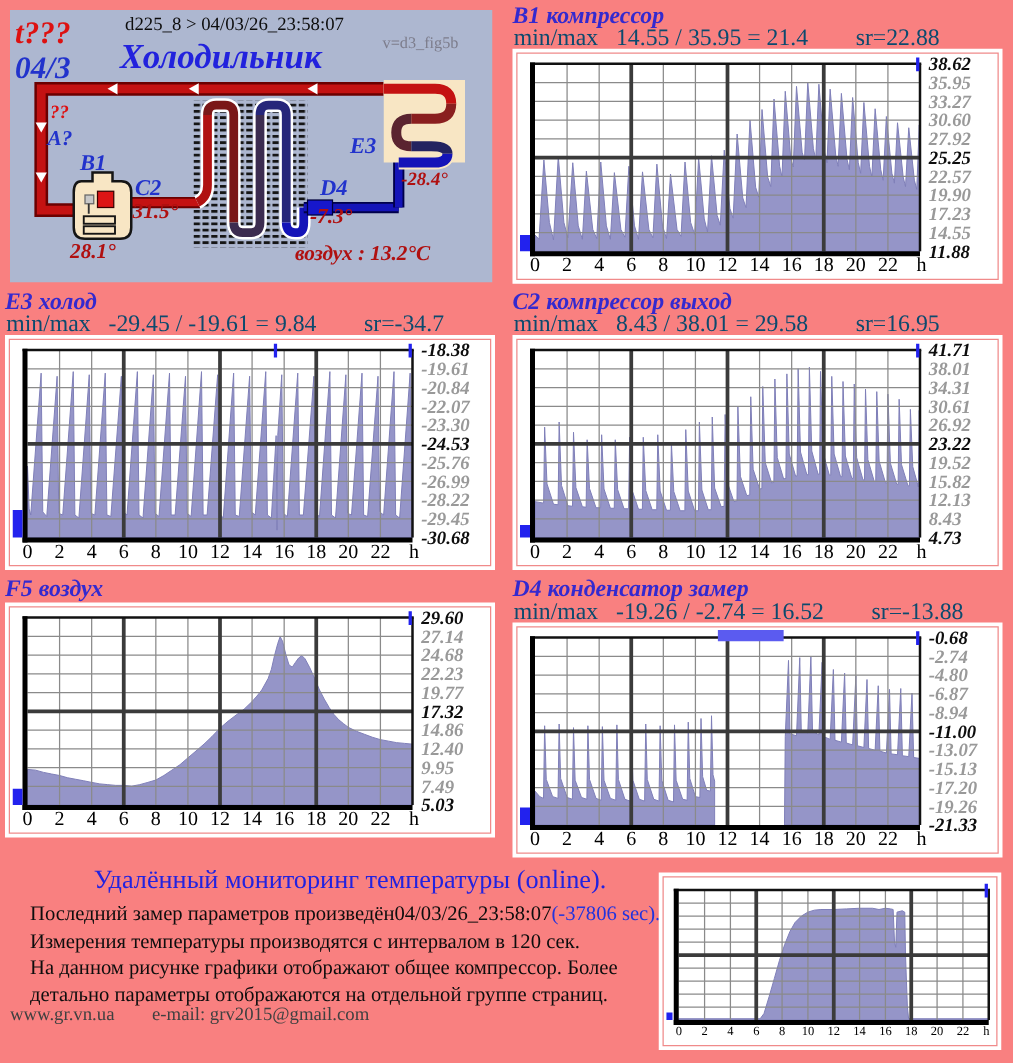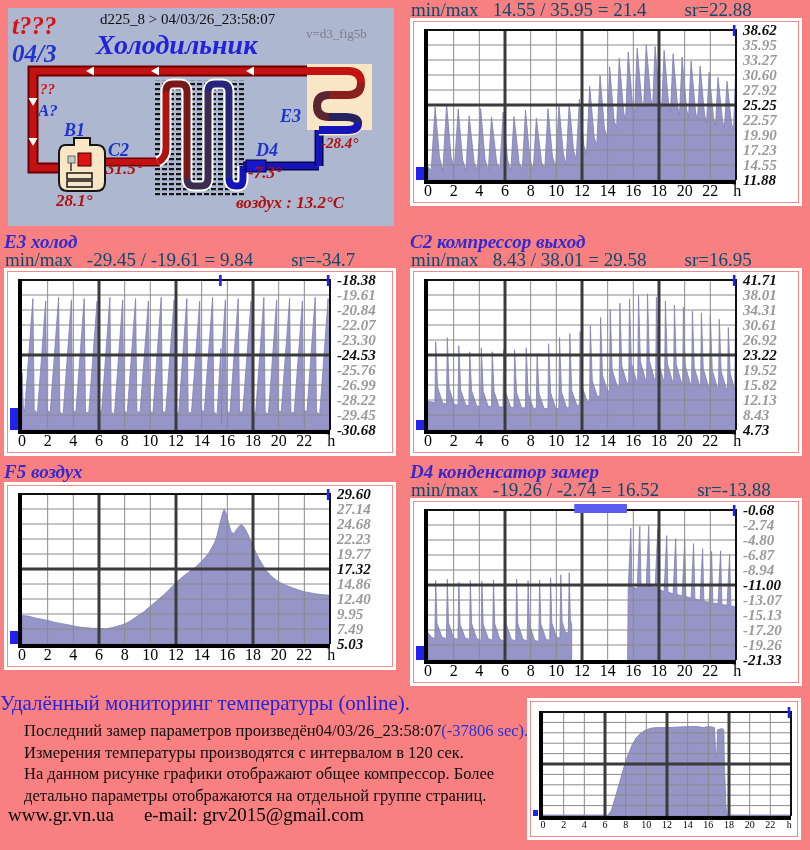--- a/index.html
+++ b/index.html
@@ -6,25 +6,25 @@
   body{width:810px;height:850px;background:#f98080;position:relative;overflow:hidden;
        font-family:"Liberation Serif",serif;}
   .sec{position:absolute;width:398px}
   .chart-title{margin:0;font-size:19px;font-style:italic;font-weight:bold;color:#3429cf;line-height:21px}
   .chart-sub{font-size:19px;color:#0c4a6e;line-height:15px;margin:0 0 1px 1px;white-space:pre}
   .sr{margin-left:38px}
   .chart-panel{background:#ffffff;padding:3px;width:386px}
   .chart-panel-inner{border:1px solid #f08a8a;padding:2px;background:#ffffff}
   svg.chart-svg{display:block}
   #diagram-panel{position:absolute;left:8px;top:8px}
-  #footer-heading{position:absolute;left:0;top:691px;width:560px;text-align:left;
+  #footer-heading{position:absolute;left:0;top:691px;width:560px;text-align:center;
       color:#2222e0;font-size:21px}
   #footer-lines{position:absolute;left:24px;top:720px;font-size:16.5px;color:#0d0d0d;line-height:21.5px}
   .blue-note{color:#2233dd}
-  #footer-contact{position:absolute;left:8px;top:804px;font-size:19px;color:#000000}
+  #footer-contact{position:absolute;left:8px;top:804px;font-size:15px;color:#404040}
   #footer-contact .email-wrap{margin-left:30px}
   #mini-panel{position:absolute;left:527px;top:698px;background:#ffffff;padding:3px}
   #mini-panel .chart-panel-inner{padding:4px 2px}
 </style>
 </head>
 <body>
 
 <div id="diagram-panel">
   <svg width="386" height="218" viewBox="0 0 386 218">
     <defs>
@@ -89,20 +89,21 @@
     <text x="48" y="198" font-size="17" font-weight="bold" font-style="italic" fill="#b01010">28.1°</text>
     <text x="248" y="148" font-size="18" font-weight="bold" font-style="italic" fill="#2233cc">D4</text>
     <text x="240" y="170" font-size="17" font-weight="bold" font-style="italic" fill="#b01010">-7.3°</text>
     <text x="272" y="114" font-size="18" font-weight="bold" font-style="italic" fill="#2233cc">E3</text>
     <text x="313" y="140" font-size="15" font-weight="bold" font-style="italic" fill="#b01010">-28.4°</text>
     <text x="228" y="200" font-size="17" font-weight="bold" font-style="italic" fill="#b01010">воздух : 13.2°C</text>
   </svg>
 </div>
 
 <section class="sec" style="left:410px;top:2px">
+  <h2 class="chart-title">B1 компрессор</h2>
   <div class="chart-sub"><span>min/max   14.55 / 35.95 = 21.4</span><span class="sr">sr=22.88</span></div>
   <div class="chart-panel">
       <div class="chart-panel-inner">
         <svg class="chart-svg" viewBox="0 0 380 176" width="380" height="176">
           <rect x="12" y="6" width="308" height="150" fill="#ffffff"></rect>
           <polygon points="12.0,143.0 15.2,146.4 19.1,83.0 23.5,132.9 26.8,146.9 30.6,80.2 35.1,132.9 38.3,145.2 42.2,85.2 46.6,135.7 49.9,146.4 53.1,91.9 58.2,138.5 61.4,145.8 64.6,84.6 69.1,135.7 72.3,146.4 75.5,93.1 80.7,138.5 83.9,144.7 87.1,88.0 91.6,135.7 94.8,146.4 98.0,92.5 103.1,138.5 106.3,145.2 109.5,86.3 114.0,135.7 117.2,145.8 120.4,94.2 125.6,138.5 128.8,144.1 132.0,84.6 136.5,132.9 139.7,142.4 142.9,81.3 147.4,130.1 150.0,140.7 153.2,79.6 157.7,127.3 160.2,135.1 163.4,75.1 167.9,121.7 170.5,129.5 173.7,62.2 178.2,113.3 180.8,121.1 184.0,51.0 188.5,104.8 191.0,112.7 193.6,42.6 198.1,96.4 200.6,104.3 203.2,34.2 207.7,88.0 209.6,96.4 212.2,28.0 216.7,82.4 218.6,88.6 221.2,24.1 225.7,76.8 227.6,83.0 230.2,20.7 234.7,74.0 236.6,82.4 239.1,22.4 243.6,76.8 245.6,85.2 248.1,26.3 252.6,79.6 254.5,88.0 257.1,29.7 261.6,82.4 263.5,90.8 266.1,33.0 270.6,85.2 272.5,93.6 275.1,37.0 279.6,88.0 281.5,96.4 284.1,42.0 288.6,90.8 290.5,99.2 293.1,48.2 297.5,93.6 299.5,101.5 302.0,53.2 306.5,96.4 308.4,104.3 311.0,57.2 315.5,99.2 317.4,106.5 319.4,54.9 320.0,82.4 320.0,156 12.0,156" fill="#9595c8" stroke="#7f7fb8" stroke-width="0.8"></polygon>
           <line x1="37.666666666666664" y1="6" x2="37.666666666666664" y2="156" stroke="#8a8a8a" stroke-width="1"></line>
           <line x1="63.33333333333333" y1="6" x2="63.33333333333333" y2="156" stroke="#8a8a8a" stroke-width="1"></line>
           <line x1="114.66666666666666" y1="6" x2="114.66666666666666" y2="156" stroke="#8a8a8a" stroke-width="1"></line>
           <line x1="140.33333333333334" y1="6" x2="140.33333333333334" y2="156" stroke="#8a8a8a" stroke-width="1"></line>

